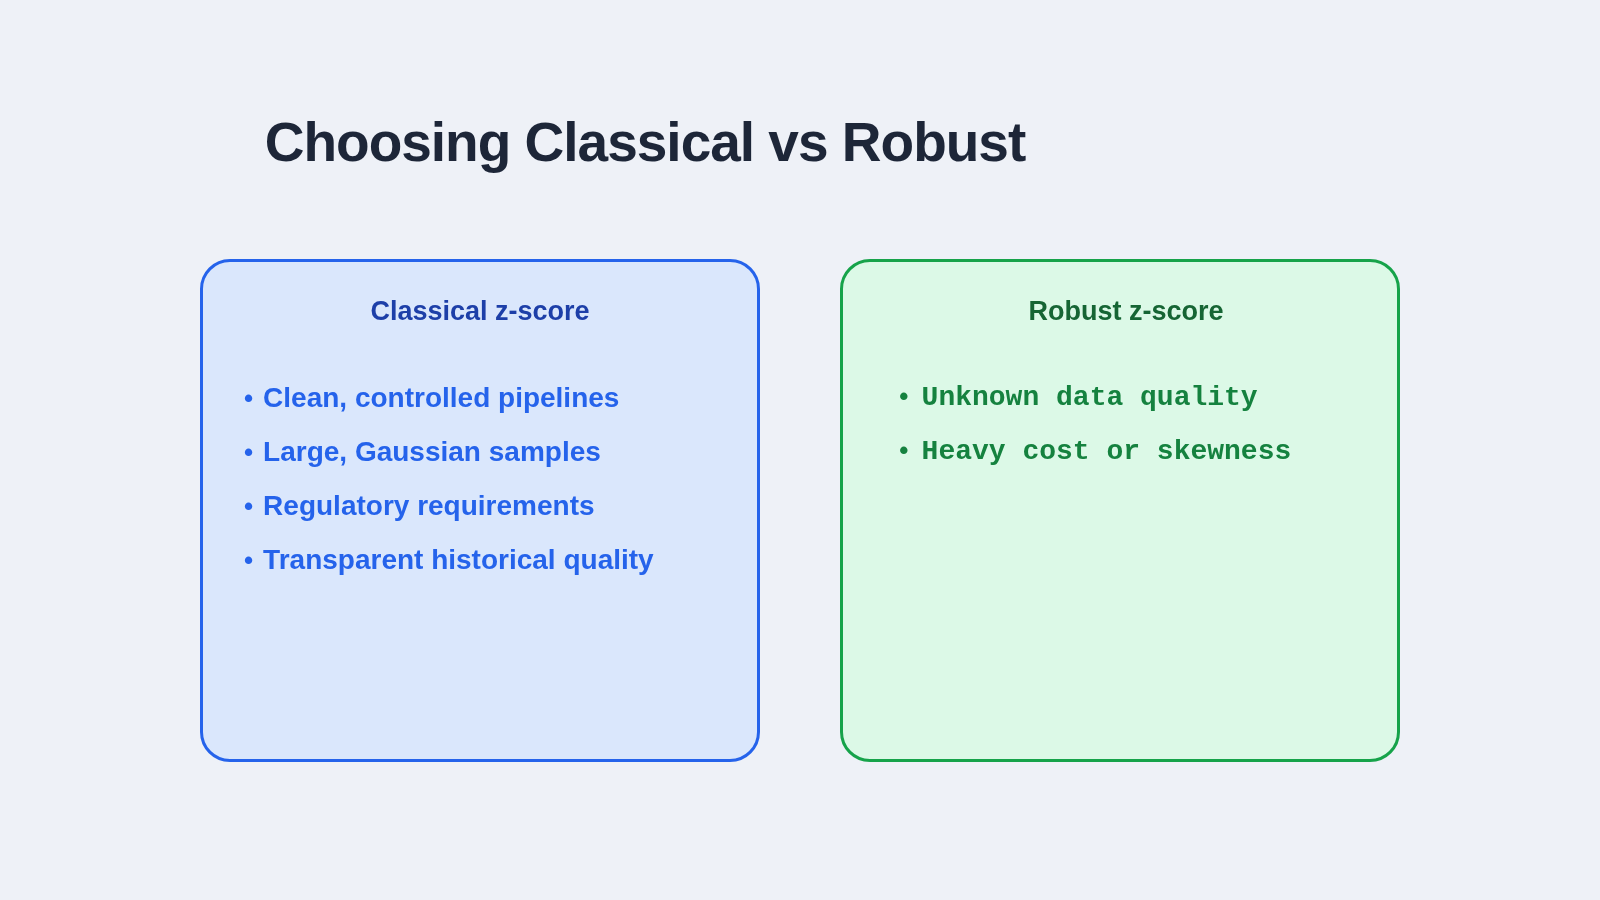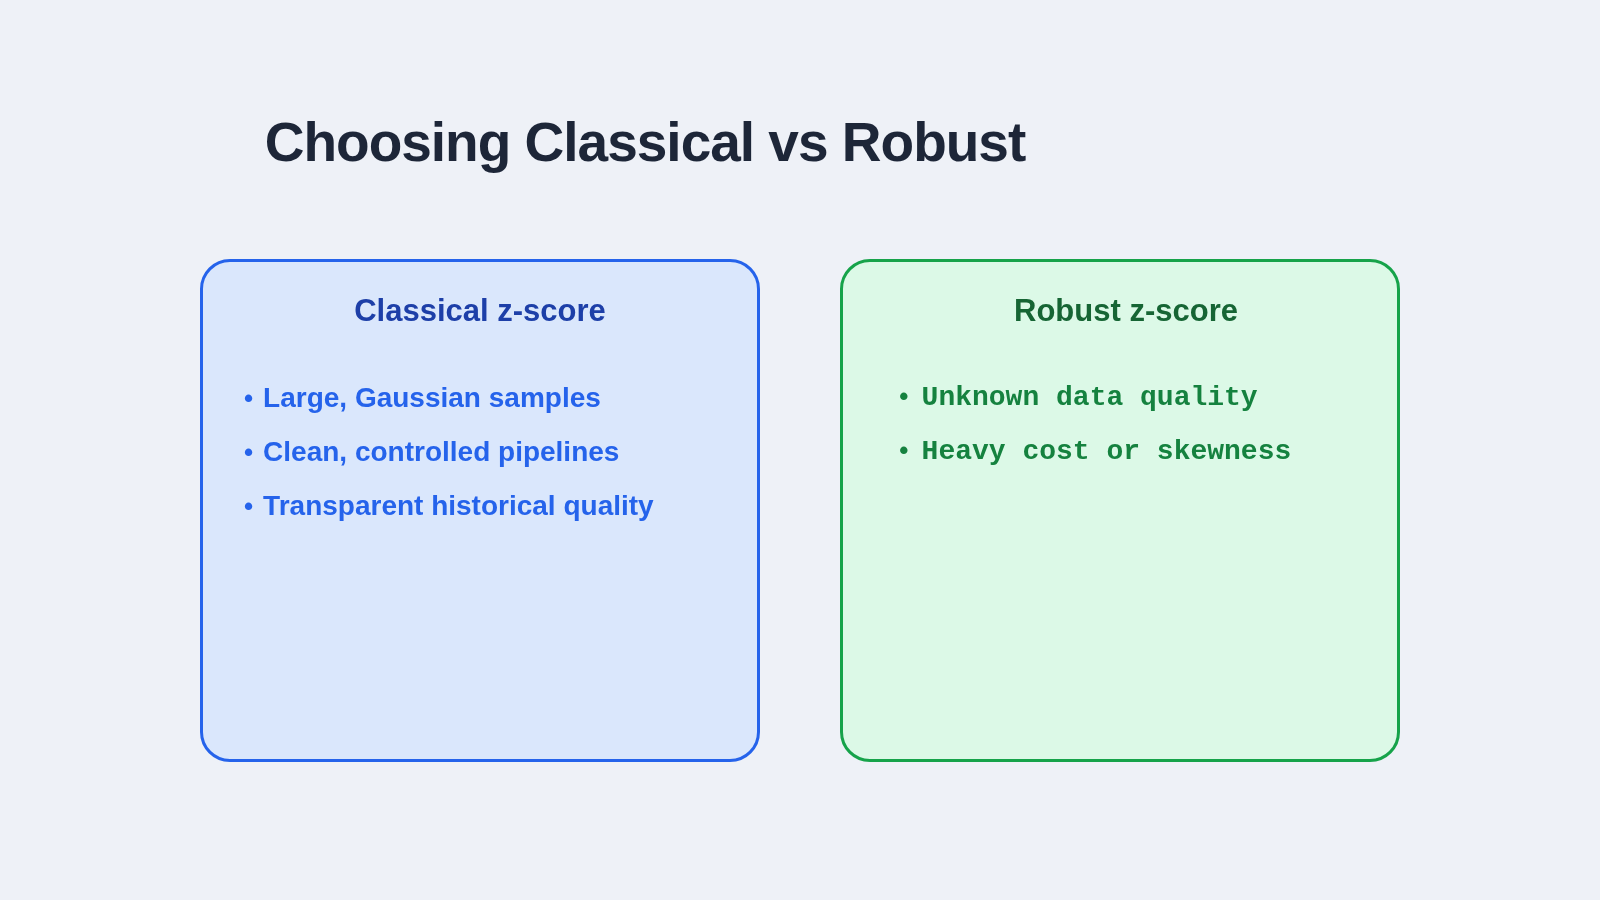--- a/index.html
+++ b/index.html
@@ -47,21 +47,21 @@
   }
   .panel-robust {
     left: 840px;
     background: var(--robust-fill, #dcf9e7);
     border-color: var(--robust-border, #16a34a);
     padding-left: 12px;
   }
   .panel-heading {
     margin: 27px 0 0 0;
     text-align: center;
-    font-size: 31px;
+    font-size: 27px;
     line-height: 44px;
     font-weight: 700;
   }
   .panel-classical .panel-heading { color: var(--classical-heading, #1d3fa8); }
   .panel-robust .panel-heading { color: var(--robust-heading, #166534); }
   .bullet-list {
     list-style: none;
     margin: 38px 0 0 0;
     padding: 0 20px 0 41px;
   }
@@ -82,22 +82,23 @@
 </head>
 <body>
 
 <div class="canvas">
 
   <h1 class="page-title">Choosing Classical vs Robust</h1>
 
   <section class="panel panel-classical">
     <h2 class="panel-heading">Classical z-score</h2>
     <ul class="bullet-list">
+      <li><span class="dot">•</span><span>Clean, controlled pipelines</span></li>
       <li><span class="dot">•</span><span>Large, Gaussian samples</span></li>
-      <li><span class="dot">•</span><span>Clean, controlled pipelines</span></li>
+      <li><span class="dot">•</span><span>Regulatory requirements</span></li>
       <li><span class="dot">•</span><span>Transparent historical quality</span></li>
     </ul>
   </section>
 
   <section class="panel panel-robust">
     <h2 class="panel-heading">Robust z-score</h2>
     <ul class="bullet-list">
       <li><span class="dot">•</span><span>Unknown data quality</span></li>
       <li><span class="dot">•</span><span>Heavy cost or skewness</span></li>
     </ul>

